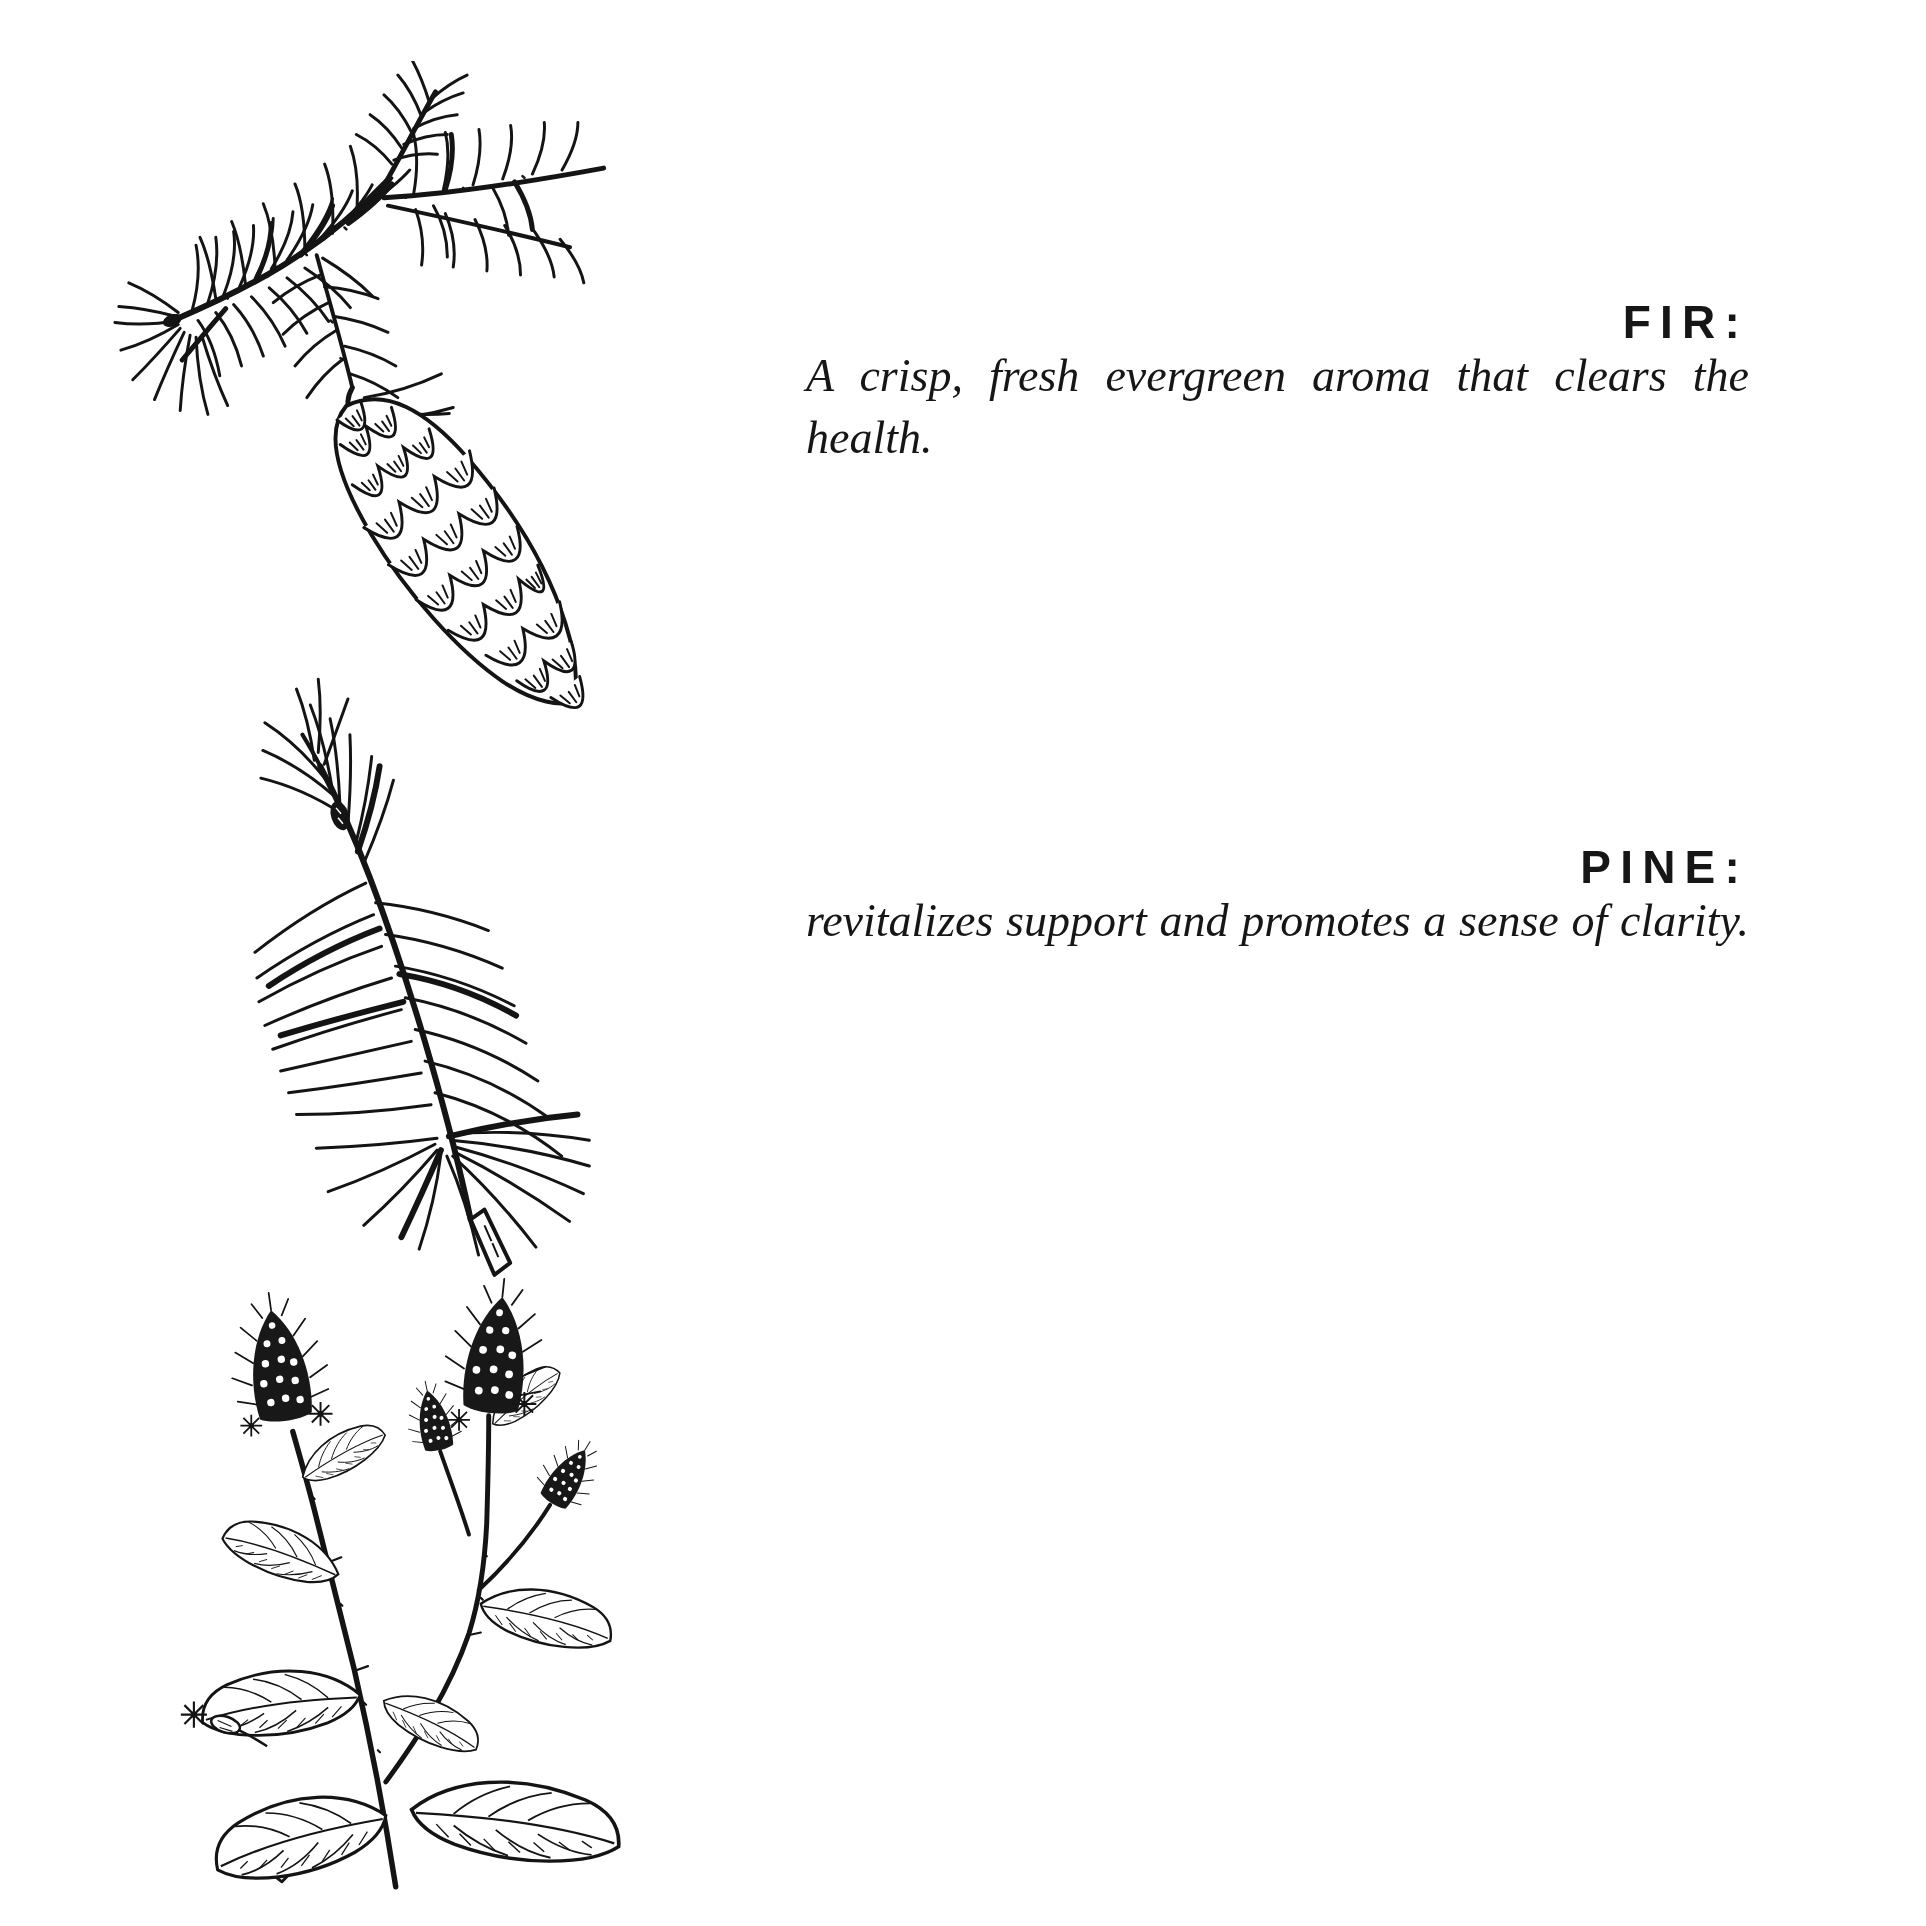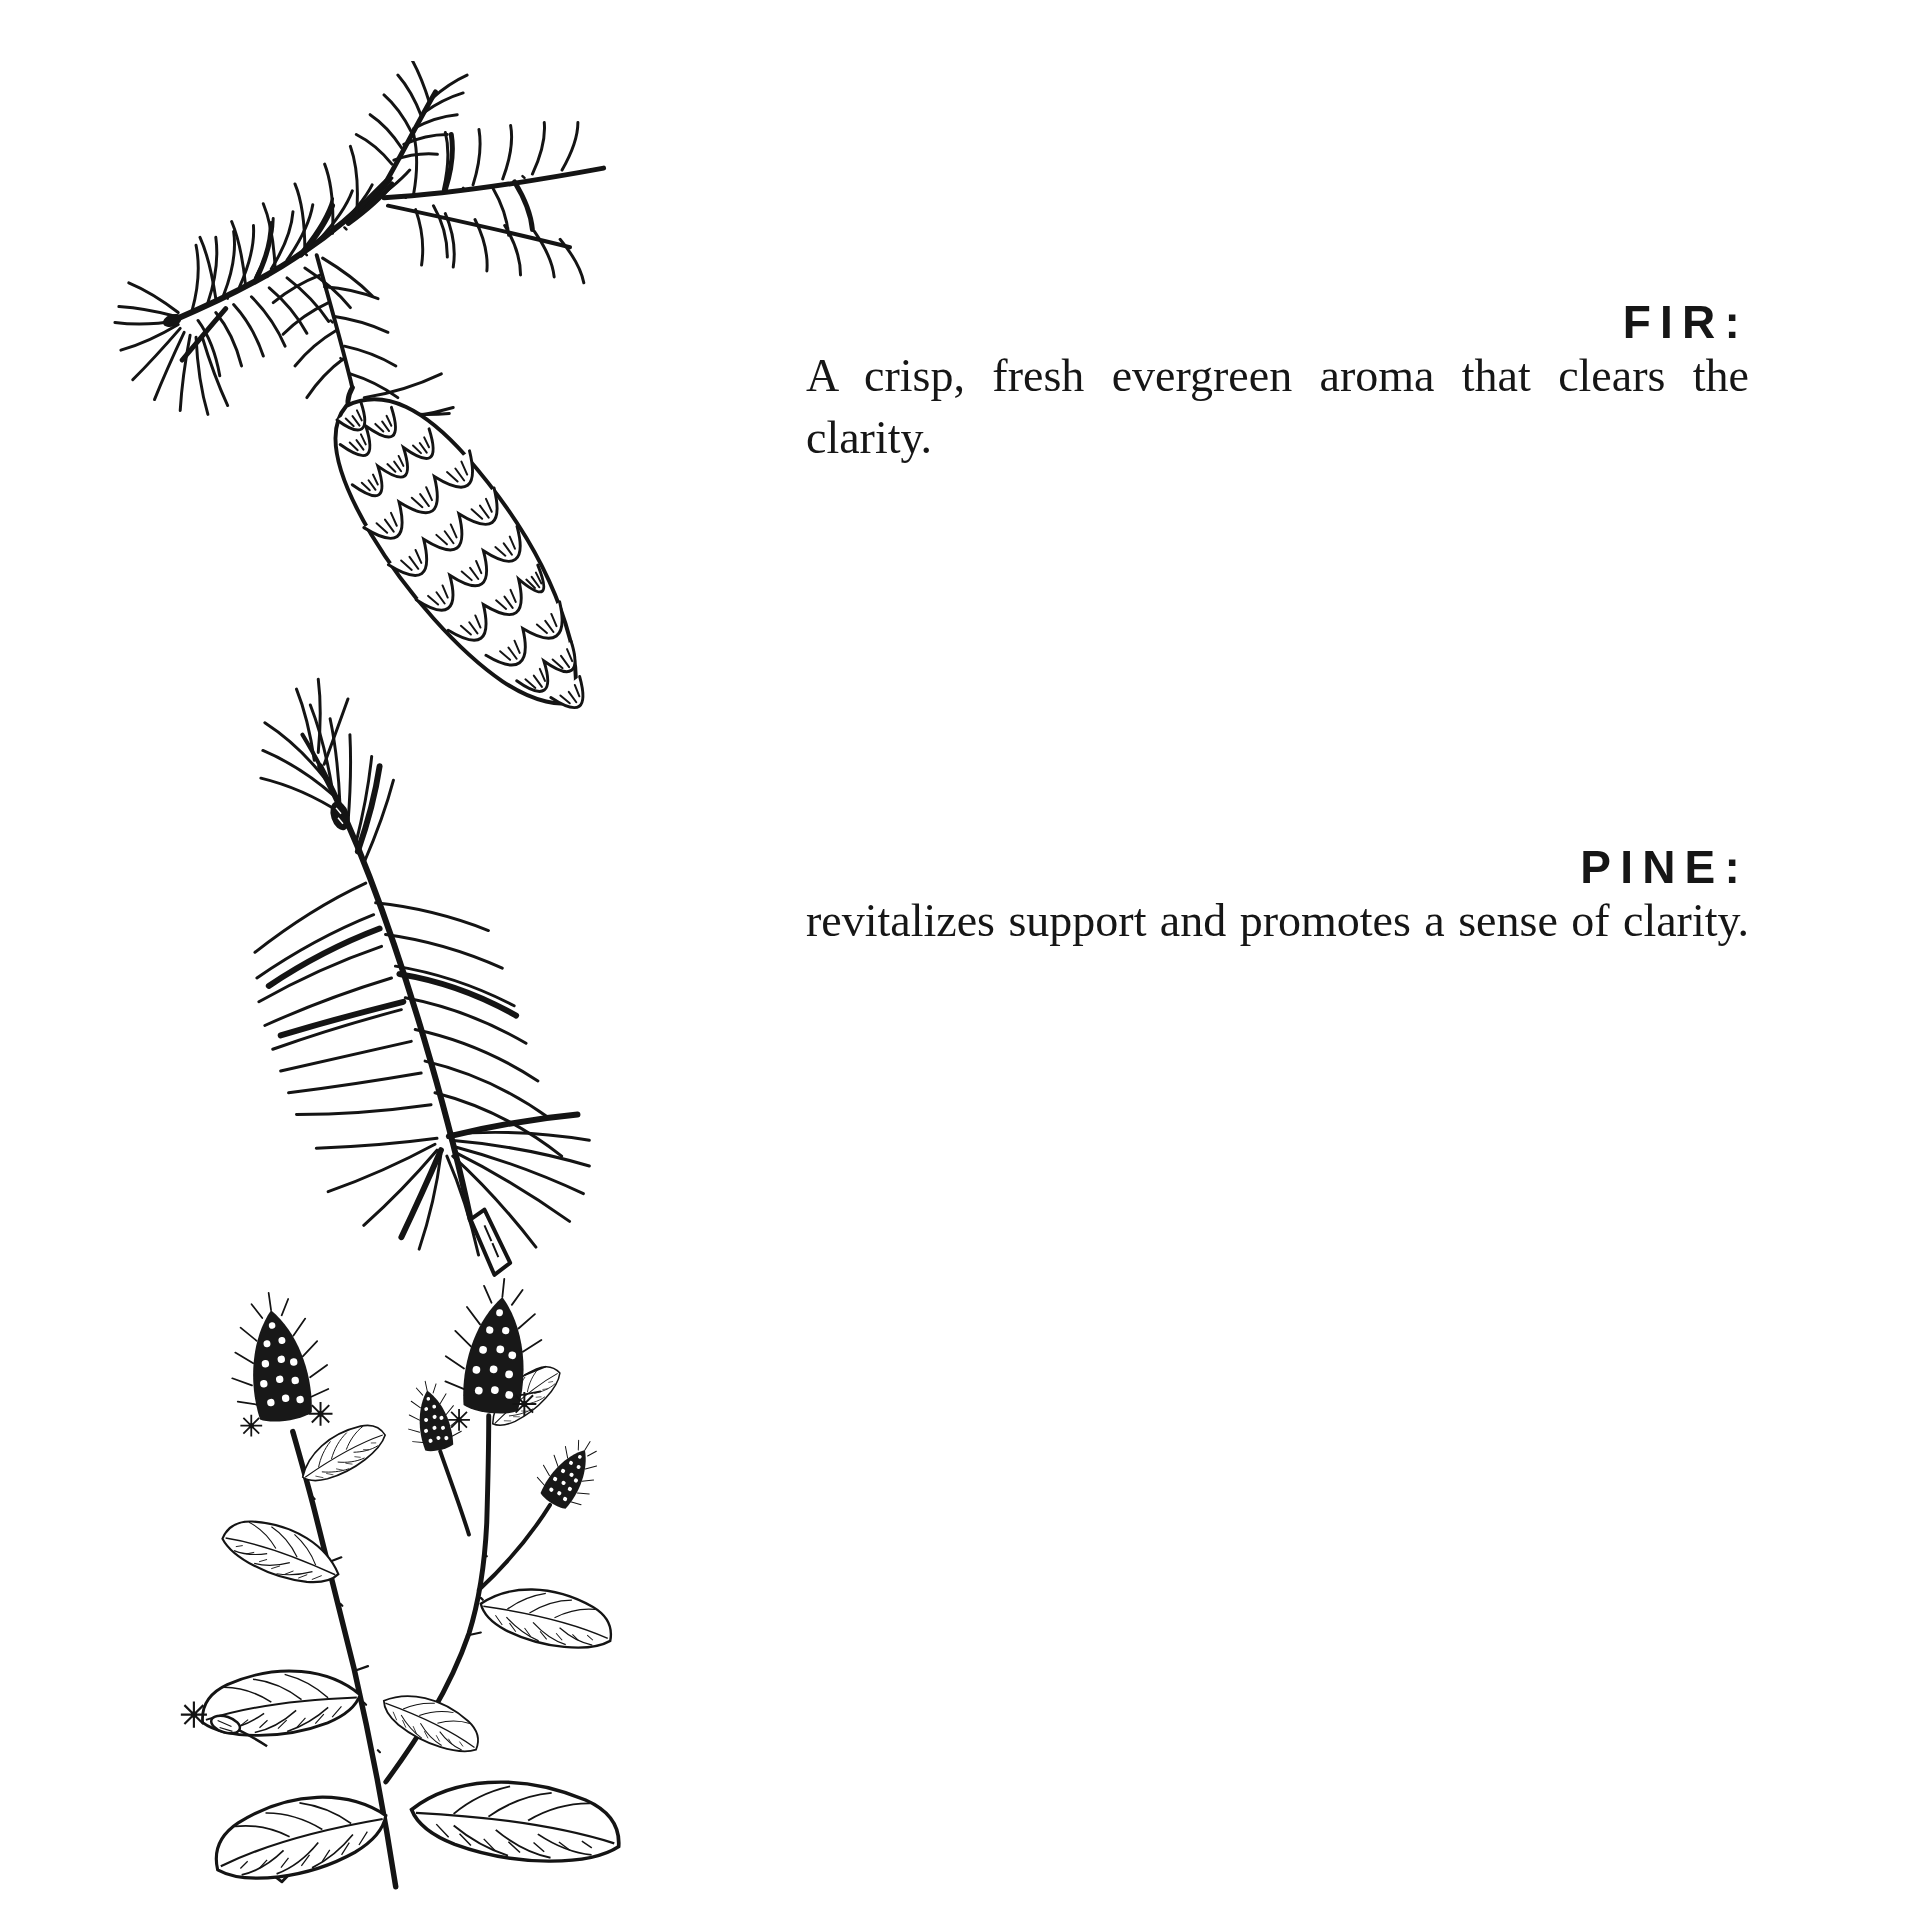--- a/index.html
+++ b/index.html
@@ -22,21 +22,21 @@
   .entry-patchouli{top:1329px;}
   .entry h2{
     margin:0;padding:0;
     font-family:"Liberation Sans", sans-serif;
     font-weight:700;
     font-size:46px;line-height:46px;
     letter-spacing:0.2em;
     color:#161616;
     text-align:right;
   }
-  .entry p{margin:0;padding:0;}
+  .entry p{margin:0;padding:0;font-style:italic;}
   .ln{
     display:block;
     font-size:46px;line-height:62px;
     color:#161616;
     text-align:justify;
     text-align-last:justify;
     text-justify:inter-word;
     white-space:nowrap;
   }
   .ln.last{text-align:left;text-align-last:left;white-space:normal;}
@@ -177,21 +177,21 @@
       <ellipse cx="136" cy="454" rx="15" ry="8" transform="rotate(18 136 454)" fill="#ffffff" stroke="#141414" stroke-width="2.5"></ellipse>
       <path d="M128,450 l14,6 M130,457 l13,4" stroke="#141414" stroke-width="1.2" fill="none"></path>
       <path d="M150,460 q16,8 28,16" stroke="#141414" stroke-width="2.5" fill="none"></path>
     </svg>
   </figure>
 
   <section class="entry entry-fir">
     <h2>FIR:</h2>
     <p>
       <span class="ln">A crisp, fresh evergreen aroma that clears the</span>
-      <span class="ln last">clarity.</span>
+      <span class="ln last">health.</span>
     </p>
   </section>
 
   <section class="entry entry-pine">
     <h2>PINE:</h2>
     <p>
       <span class="ln">revitalizes support and promotes a sense of clarity.</span>
     </p>
   </section>
 

